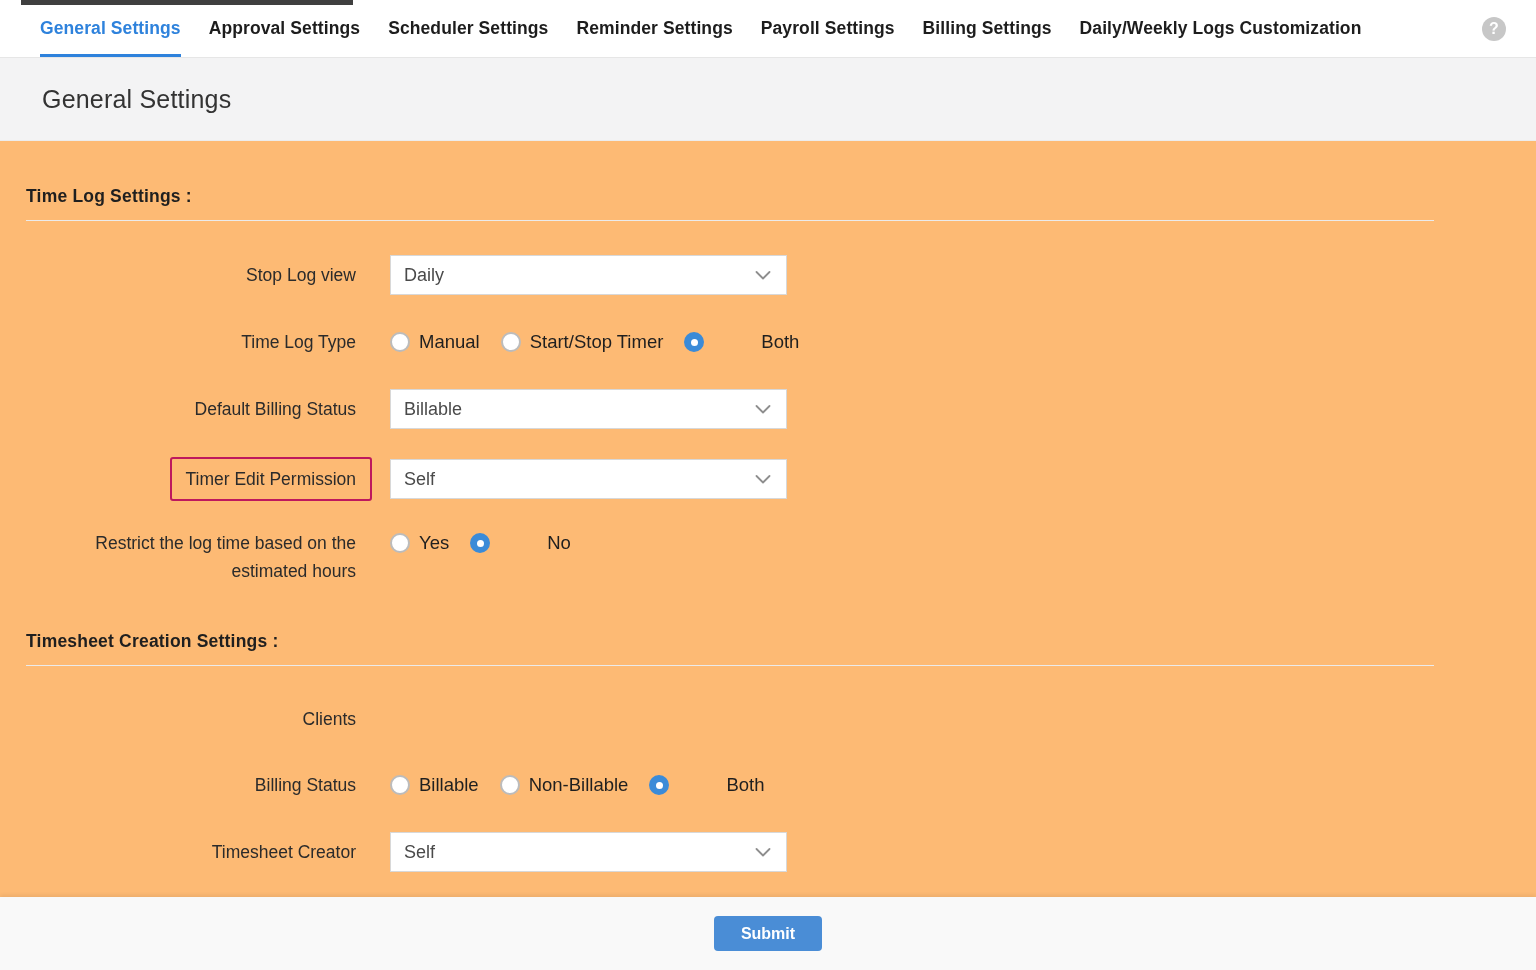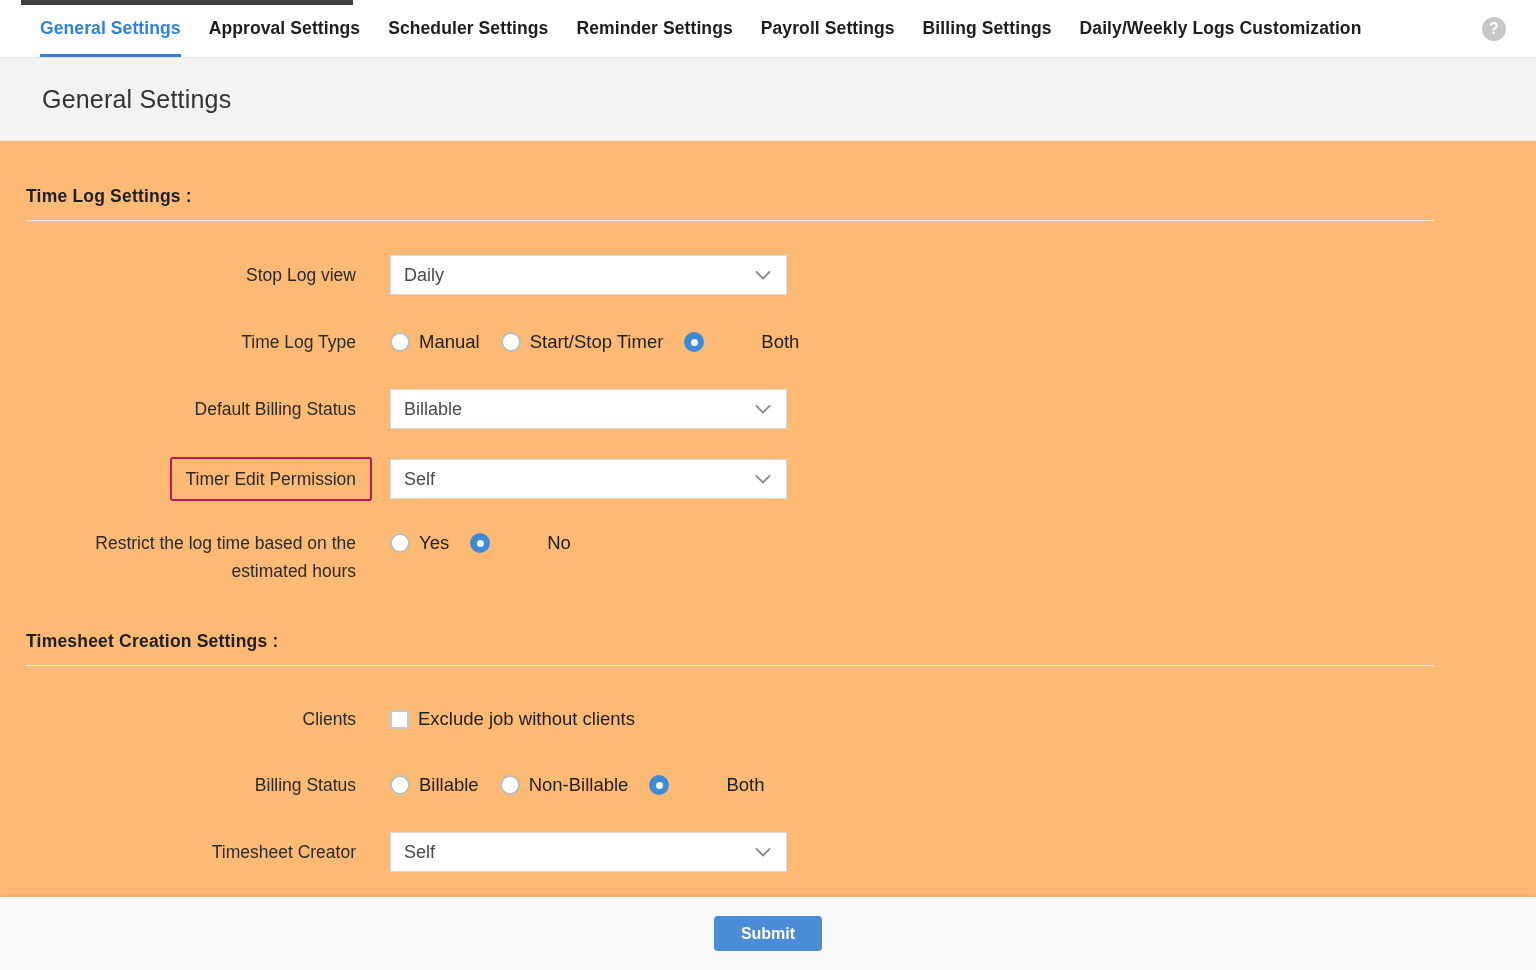--- a/index.html
+++ b/index.html
@@ -186,26 +186,20 @@
         </div>
       </div>
     </div>
 
     <div class="section">
       <div class="section-heading">Timesheet Creation Settings :</div>
       <div class="section-divider"></div>
 
       <div class="form-row">
         <div class="label-cell">Clients</div>
-        <div class="field-cell">
-          <span class="checkbox-opt">
-            <span class="checkbox"></span>
-            <span class="opt-label">Exclude job without clients</span>
-          </span>
-        </div>
       </div>
 
       <div class="form-row">
         <div class="label-cell">Billing Status</div>
         <div class="field-cell radio-group">
           <span class="radio-opt">
             <span class="radio"></span>
             <span class="opt-label">Billable</span>
           </span>
           <span class="radio-opt">

